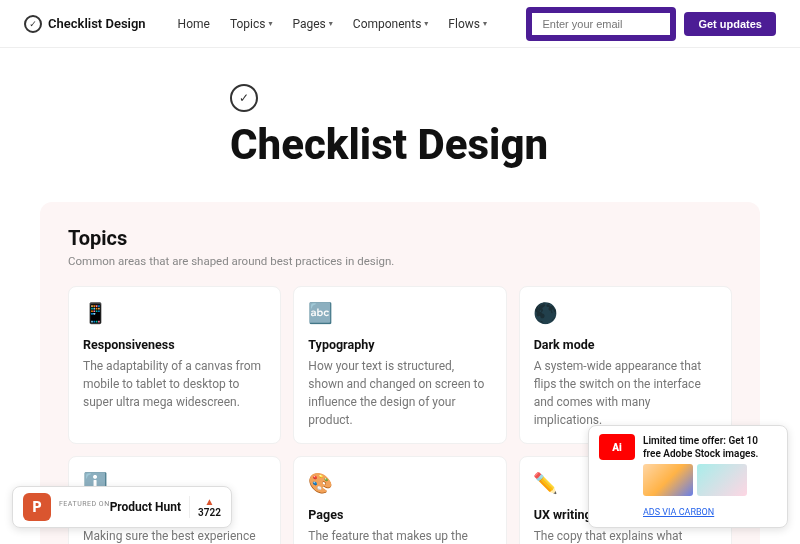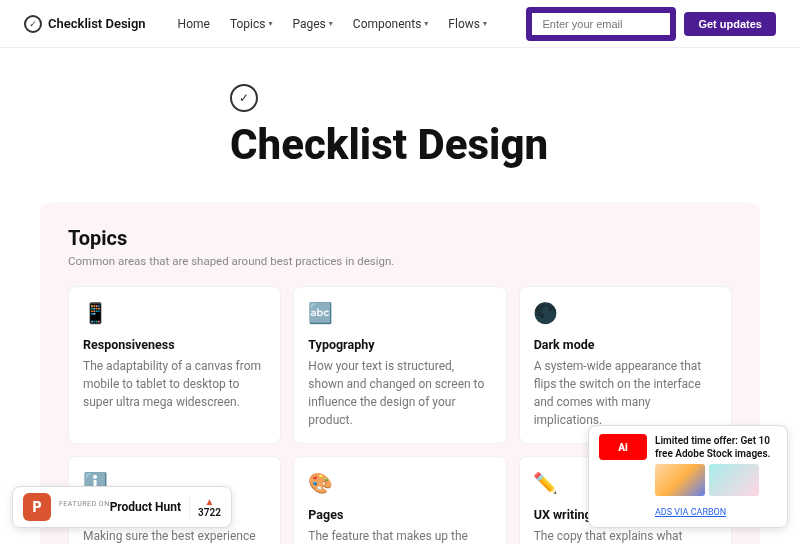--- a/index.html
+++ b/index.html
@@ -249,21 +249,21 @@
       border-radius: 8px;
       padding: 8px 10px;
       display: flex;
       align-items: flex-start;
       gap: 8px;
       box-shadow: 0 2px 8px rgba(0,0,0,0.12);
       width: 200px;
       z-index: 100;
     }
     .adobe-logo {
-      width: 48px;
+      width: 36px;
       height: 26px;
       background: #ff0000;
       border-radius: 4px;
       display: flex;
       align-items: center;
       justify-content: center;
       color: white;
       font-size: 10px;
       font-weight: 900;
       flex-shrink: 0;

